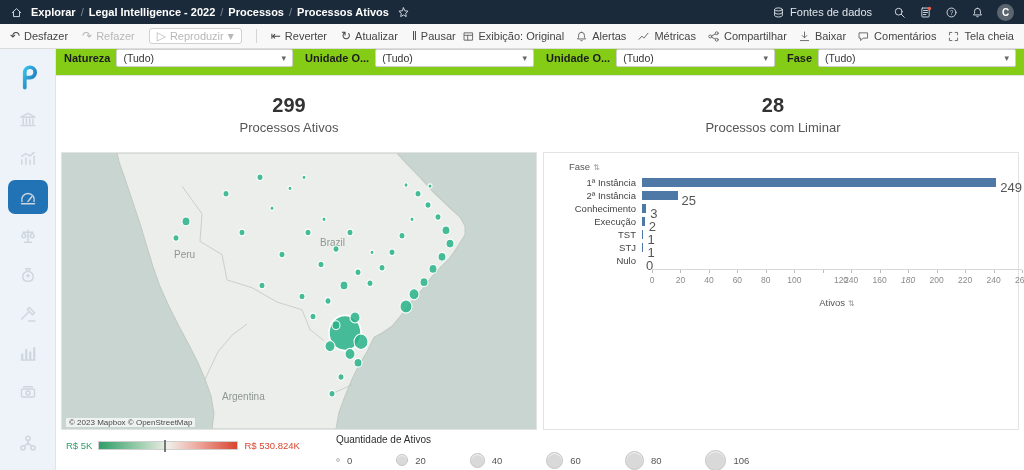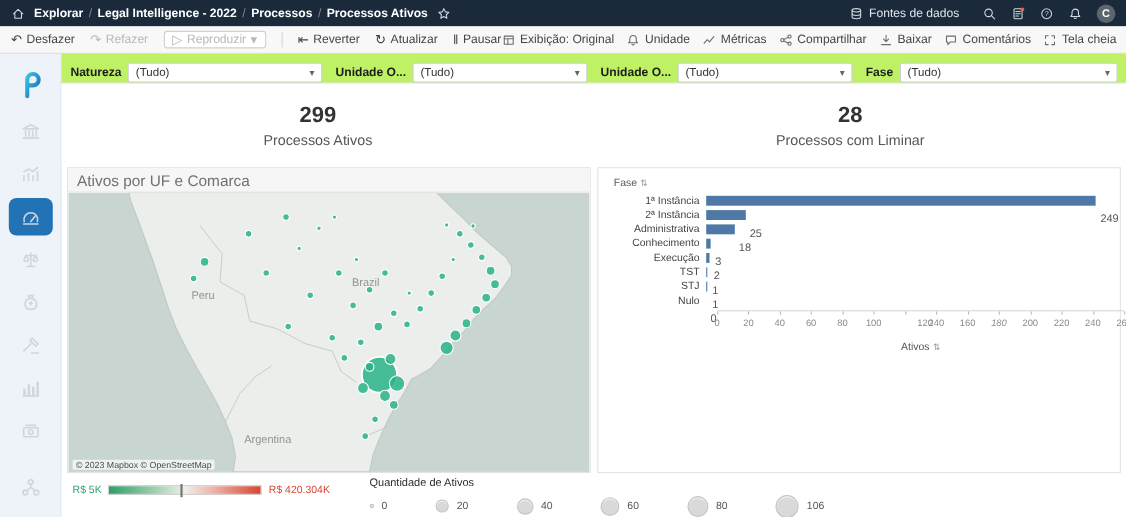--- a/index.html
+++ b/index.html
@@ -34,21 +34,21 @@
   .sidebar{width:56px;background:#eef3f9;border-right:1px solid #dde6ee;display:flex;flex-direction:column;align-items:center;padding:8px 0 10px;gap:5px}
   .side-item{width:40px;height:34px;display:flex;align-items:center;justify-content:center;color:#2e75ad;border-radius:7px;cursor:pointer}
   .side-item svg{width:20px;height:20px;fill:none;stroke:currentColor;stroke-width:1.2;stroke-linecap:round;stroke-linejoin:round}
   .side-item.logo{height:40px}
   .side-item.logo svg{width:26px;height:26px}
   .side-item.selected{background:#2273b5;color:#fff}
   .side-item.last{margin-top:auto}
   .main{flex:1;display:flex;flex-direction:column;min-width:0}
 
   
-  .filters{height:27px;display:flex;align-items:flex-end;gap:12px;padding:0 8px;border-bottom:1px solid #e4e4e4;background:#bef264}
+  .filters{height:27px;display:flex;align-items:flex-start;gap:12px;padding:0 8px;border-bottom:1px solid #e4e4e4;background:#84cc16}
   .filter{display:flex;align-items:center;gap:6px;flex:1;min-width:0}
   .filter-label{font-size:11px;font-weight:bold;color:#1c1c1c;white-space:nowrap}
   .dropdown{flex:1;height:18px;border:1px solid #cfcfcf;border-radius:2px;background:#fff;display:flex;align-items:center;justify-content:space-between;padding:0 6px;font-size:10.5px;color:#333;cursor:pointer;min-width:0}
   .caret{color:#666;font-size:9px}
 
   
   .kpis{height:76px;display:flex;align-items:center;justify-content:space-around;background:#fff}
   .kpi{text-align:center}
   .kpi-val{font-size:20px;font-weight:bold;color:#333}
   .kpi-label{font-size:13px;color:#565656;margin-top:3px}
@@ -57,27 +57,27 @@
   .panels{height:278px;display:flex;gap:6px;padding:0 5px}
   .panel{flex:1;border:1px solid #e3e3e3;display:flex;flex-direction:column;background:#fff;min-width:0}
   .panel-title{height:22px;line-height:22px;padding:0 8px;font-size:14px;color:#717171;background:#f6f6f6;border-bottom:1px solid #e8e8e8}
   .map{position:relative;flex:1;overflow:hidden}
   .map svg{display:block;width:100%;height:100%}
   .map-label{font-size:10px;fill:#8e978f}
   .attribution{position:absolute;left:4px;bottom:2px;font-size:8px;color:#4a4a4a;background:rgba(255,255,255,.68);padding:0 3px;border-radius:1px}
 
   
   .chart{padding:8px 6px 0 10px;font-size:10px}
-  .colhead{font-size:9.5px;color:#555;margin:0 0 4px 4px}
+  .colhead{font-size:9.5px;color:#555;margin:0 0 4px 15px}
   .sort{font-size:8px;color:#999;margin-left:3px}
   .bar-row{display:flex;align-items:center;height:13px}
   .bar-cat{width:88px;padding-right:6px;text-align:right;font-size:9.5px;color:#444;flex:none;white-space:nowrap}
   .bar-track{position:relative;width:370px;height:13px;flex:none}
   .bar{position:absolute;left:0;top:2px;height:9px}
-  .bar-val{position:absolute;top:18px;font-size:10px;color:#555}
+  .bar-val{position:absolute;top:4px;font-size:13px;color:#555}
   .axis{position:relative;height:18px;margin-left:98px;width:370px;border-top:1px solid #d8d8d8;margin-top:2px}
   .tick{position:absolute;top:0;width:1px;height:3px;background:#bbb}
   .tick-label{position:absolute;top:5px;transform:translateX(-50%);font-size:8.5px;color:#8a8a8a}
   .axis-title{margin-left:98px;width:370px;text-align:center;font-size:9.5px;color:#555;margin-top:10px}
 
   
   .legendbar{height:40px;display:flex;align-items:flex-start;padding:4px 10px 0;gap:36px;background:#fff}
   .leg-title{font-size:10px;color:#2d2d2d}
   .grad-row{display:flex;align-items:center;gap:6px;margin-top:6px}
   .gmin{font-size:9.5px;color:#2f9e68}
@@ -194,21 +194,21 @@
         </span>
       <span>Exibição: Original</span>
     </button>
     <button class="tbtn">
       <span class="ic">
           <svg viewBox="0 0 16 16">
             <path d="M8 2.8a3.6 3.6 0 0 0-3.6 3.6v2.8L3 11h10l-1.4-1.8V6.4A3.6 3.6 0 0 0 8 2.8Z"></path>
             <path d="M6.8 12.6a1.3 1.3 0 0 0 2.4 0"></path>
           </svg>
         </span>
-      <span>Unidade</span>
+      <span>Alertas</span>
     </button>
     <button class="tbtn">
       <span class="ic">
           <svg viewBox="0 0 16 16">
             <path d="M2.5 11.5 6 7.5l2.5 2.5L13.5 4"></path>
           </svg>
         </span>
       <span>Métricas</span>
     </button>
     <button class="tbtn">
@@ -386,21 +386,20 @@
         <div class="kpi-label">Processos Ativos</div>
       </div>
       <div class="kpi">
         <div class="kpi-val">28</div>
         <div class="kpi-label">Processos com Liminar</div>
       </div>
     </div>
 
     <div class="panels">
       <section class="panel">
-        <div class="panel-title">Ativos por UF e Comarca</div>
         <div class="map">
           <svg viewBox="0 0 474 250" preserveAspectRatio="none">
             <rect x="0" y="0" width="474" height="250" fill="#c9d5d1"></rect>
             <path fill="#ebeeea" stroke="#c2c9c3" stroke-width="1" d="M55,0 L335,0 L345,10 L358,22 L372,36 L386,48 L398,58 L403,66 L403,74 L397,83 L388,95 L378,104 L370,112 L360,124 L350,134 L342,144 L330,157 L320,163 L312,167 L305,180 L297,192 L290,205 L283,220 L277,235 L274,250 L150,250 L152,236 L149,220 L143,205 L136,190 L127,174 L117,157 L107,139 L98,121 L91,103 L85,85 L78,64 L71,45 L64,26 L57,8 Z"></path>
             <path fill="none" stroke="#c2c9c3" stroke-width="0.8" d="M120,30 L140,55 L138,80 L160,92 L165,115 L190,122 M190,122 L215,135 L240,142 L248,160 L262,170 M143,205 L156,180 L170,165 L185,155 M270,218 L290,210"></path>
             <text x="112" y="95" class="map-label">Peru</text>
             <text x="258" y="84" class="map-label">Brazil</text>
             <text x="160" y="224" class="map-label">Argentina</text>
             <g id="map-bubbles">
                 <circle cx="283" cy="163" r="16" fill="#28b388" fill-opacity="0.85" stroke="#ffffff" stroke-width="1.6"></circle>
@@ -470,27 +469,20 @@
                 </div>
               </div>
               <div class="bar-row">
                 <div class="bar-cat">2ª Instância</div>
                 <div class="bar-track">
                   <div class="bar" style="width: 35.5769px; background: rgb(78, 121, 167);"></div>
                   <span class="bar-val" style="left: 39.5769px;">25</span>
                 </div>
               </div>
               <div class="bar-row">
-                <div class="bar-cat">Administrativa</div>
-                <div class="bar-track">
-                  <div class="bar" style="width: 25.6154px; background: rgb(78, 121, 167);"></div>
-                  <span class="bar-val" style="left: 29.6154px;">18</span>
-                </div>
-              </div>
-              <div class="bar-row">
                 <div class="bar-cat">Conhecimento</div>
                 <div class="bar-track">
                   <div class="bar" style="width: 4.26923px; background: rgb(78, 121, 167);"></div>
                   <span class="bar-val" style="left: 8.26923px;">3</span>
                 </div>
               </div>
               <div class="bar-row">
                 <div class="bar-cat">Execução</div>
                 <div class="bar-track">
                   <div class="bar" style="width: 2.84615px; background: rgb(78, 121, 167);"></div>
@@ -556,21 +548,21 @@
       </section>
     </div>
 
     <div class="legendbar">
       <div>
         <div class="grad-row">
           <span class="gmin">R$ 5K</span>
           <div class="gradient">
               <div class="gmark"></div>
             </div>
-          <span class="gmax">R$ 420.304K</span>
+          <span class="gmax">R$ 530.824K</span>
         </div>
       </div>
       <div>
         <div class="leg-title">Quantidade de Ativos</div>
         <div class="size-row" id="size-row">
             <div class="size-item">
               <span class="size-circle" style="width: 4px; height: 4px;"></span>
               <span class="size-label">0</span>
             </div>
             <div class="size-item">

